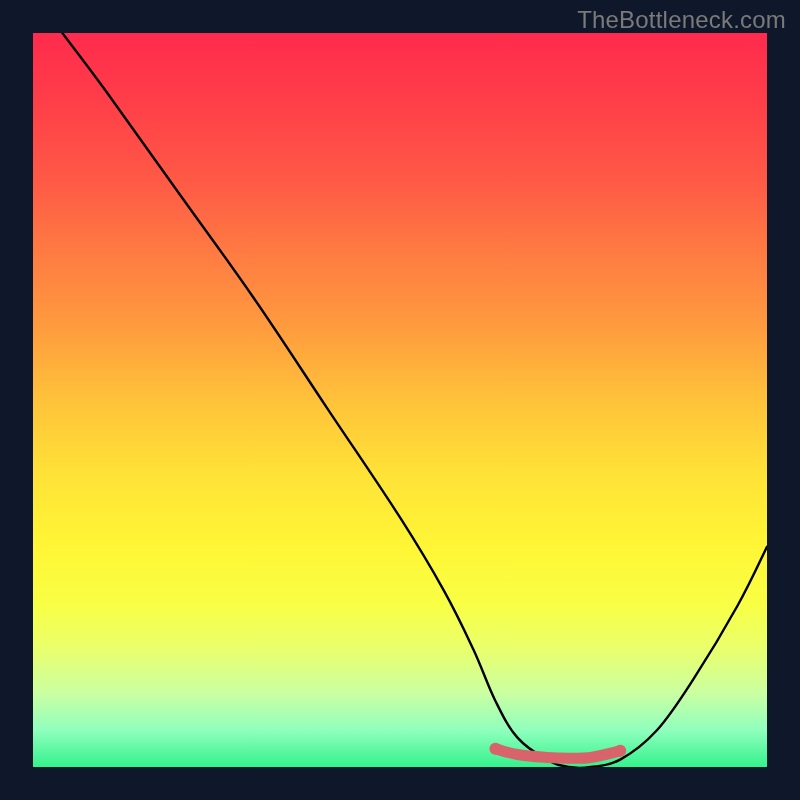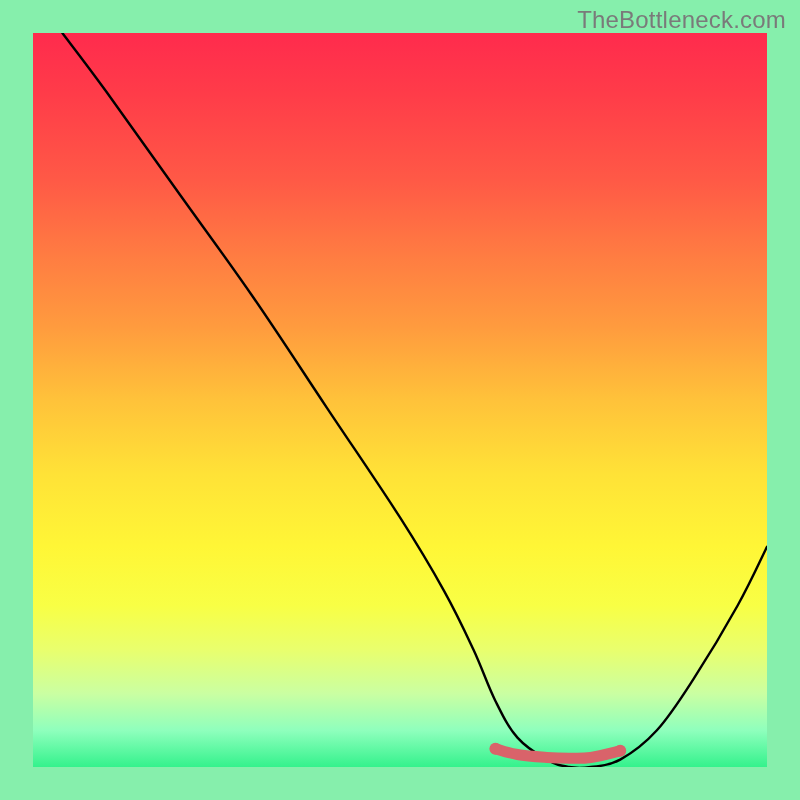--- a/index.html
+++ b/index.html
@@ -7,21 +7,21 @@
     padding: 0;
     width: 800px;
     height: 800px;
     background: #000;
     overflow: hidden;
     font-family: Arial, Helvetica, sans-serif;
   }
   .frame {
     position: absolute;
     inset: 0;
-    background: #86efac;
+    background: #0f172a;
   }
   .plot-area {
     position: absolute;
     left: 33px;
     top: 33px;
     width: 734px;
     height: 734px;
     overflow: hidden;
   }
   .gradient {

